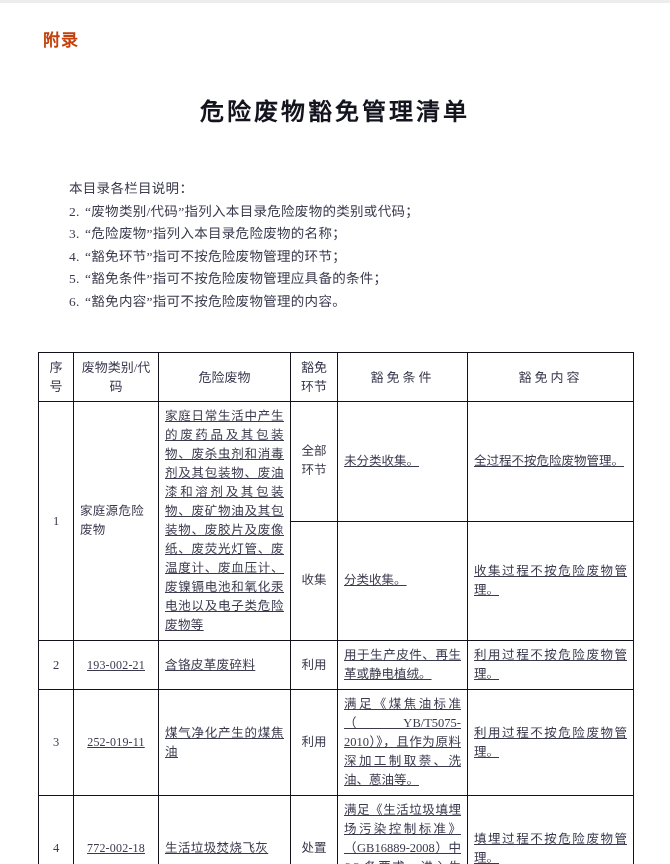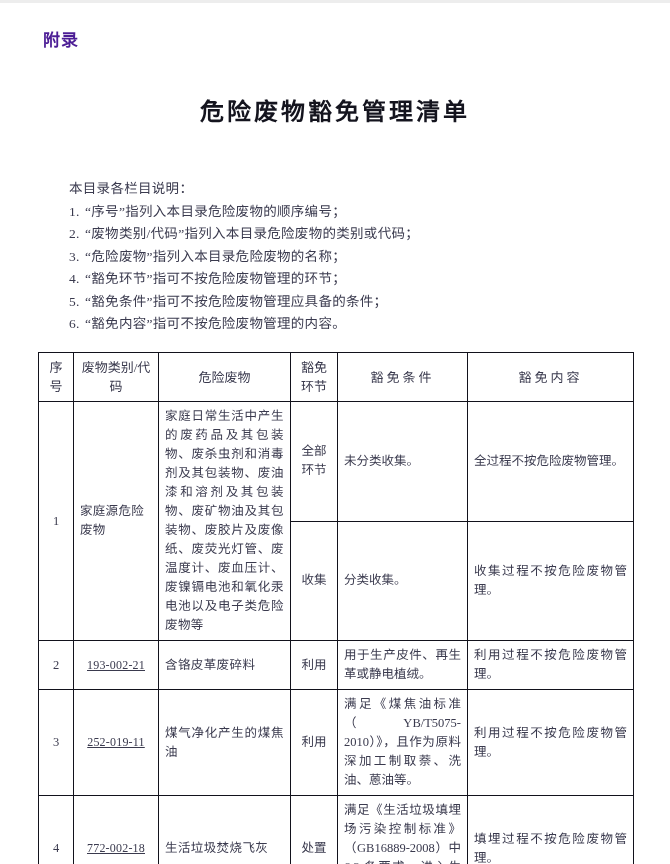--- a/index.html
+++ b/index.html
@@ -30,21 +30,21 @@
 
   
   .appendix-label {
     position: absolute;
     left: 43px;
     top: 26px;
     font-family: "Liberation Sans", "DejaVu Sans", sans-serif;
     font-weight: bold;
     font-size: 17px;
     letter-spacing: 1px;
-    color: #4c1d95;
+    color: #c2410c;
   }
 
   
   .doc-title {
     position: absolute;
     top: 92px;
     left: 0;
     width: 670px;
     text-align: center;
     font-family: "Liberation Sans", "DejaVu Sans", sans-serif;
@@ -123,20 +123,21 @@
     text-align: center;
     font-size: 12px;
     letter-spacing: 0.2px;
     text-decoration: underline;
   }
   td.cell-waste,
   td.cell-cond,
   td.cell-content {
     text-align: justify;
     text-justify: inter-ideograph;
+    text-decoration: underline;
   }
   td.cell-waste {
     letter-spacing: 0.4px;
   }
   td.tall-waste {
     line-height: 20.5px;
     vertical-align: top;
     padding-top: 7px;
   }
   td.cell-cat {
@@ -151,23 +152,20 @@
 <div class="page">
 
   <div class="page-top-edge"></div>
 
   <div class="appendix-label">附录</div>
 
   <div class="doc-title">危险废物豁免管理清单</div>
 
   <div class="explain">
     <span class="explain-intro">本目录各栏目说明：</span>
-    <span class="explain-item">
-      <span class="explain-num">1.</span><span>“序号”指列入本目录危险废物的顺序编号；</span>
-    </span>
     <span class="explain-item">
       <span class="explain-num">2.</span><span>“废物类别/代码”指列入本目录危险废物的类别或代码；</span>
     </span>
     <span class="explain-item">
       <span class="explain-num">3.</span><span>“危险废物”指列入本目录危险废物的名称；</span>
     </span>
     <span class="explain-item">
       <span class="explain-num">4.</span><span>“豁免环节”指可不按危险废物管理的环节；</span>
     </span>
     <span class="explain-item">

